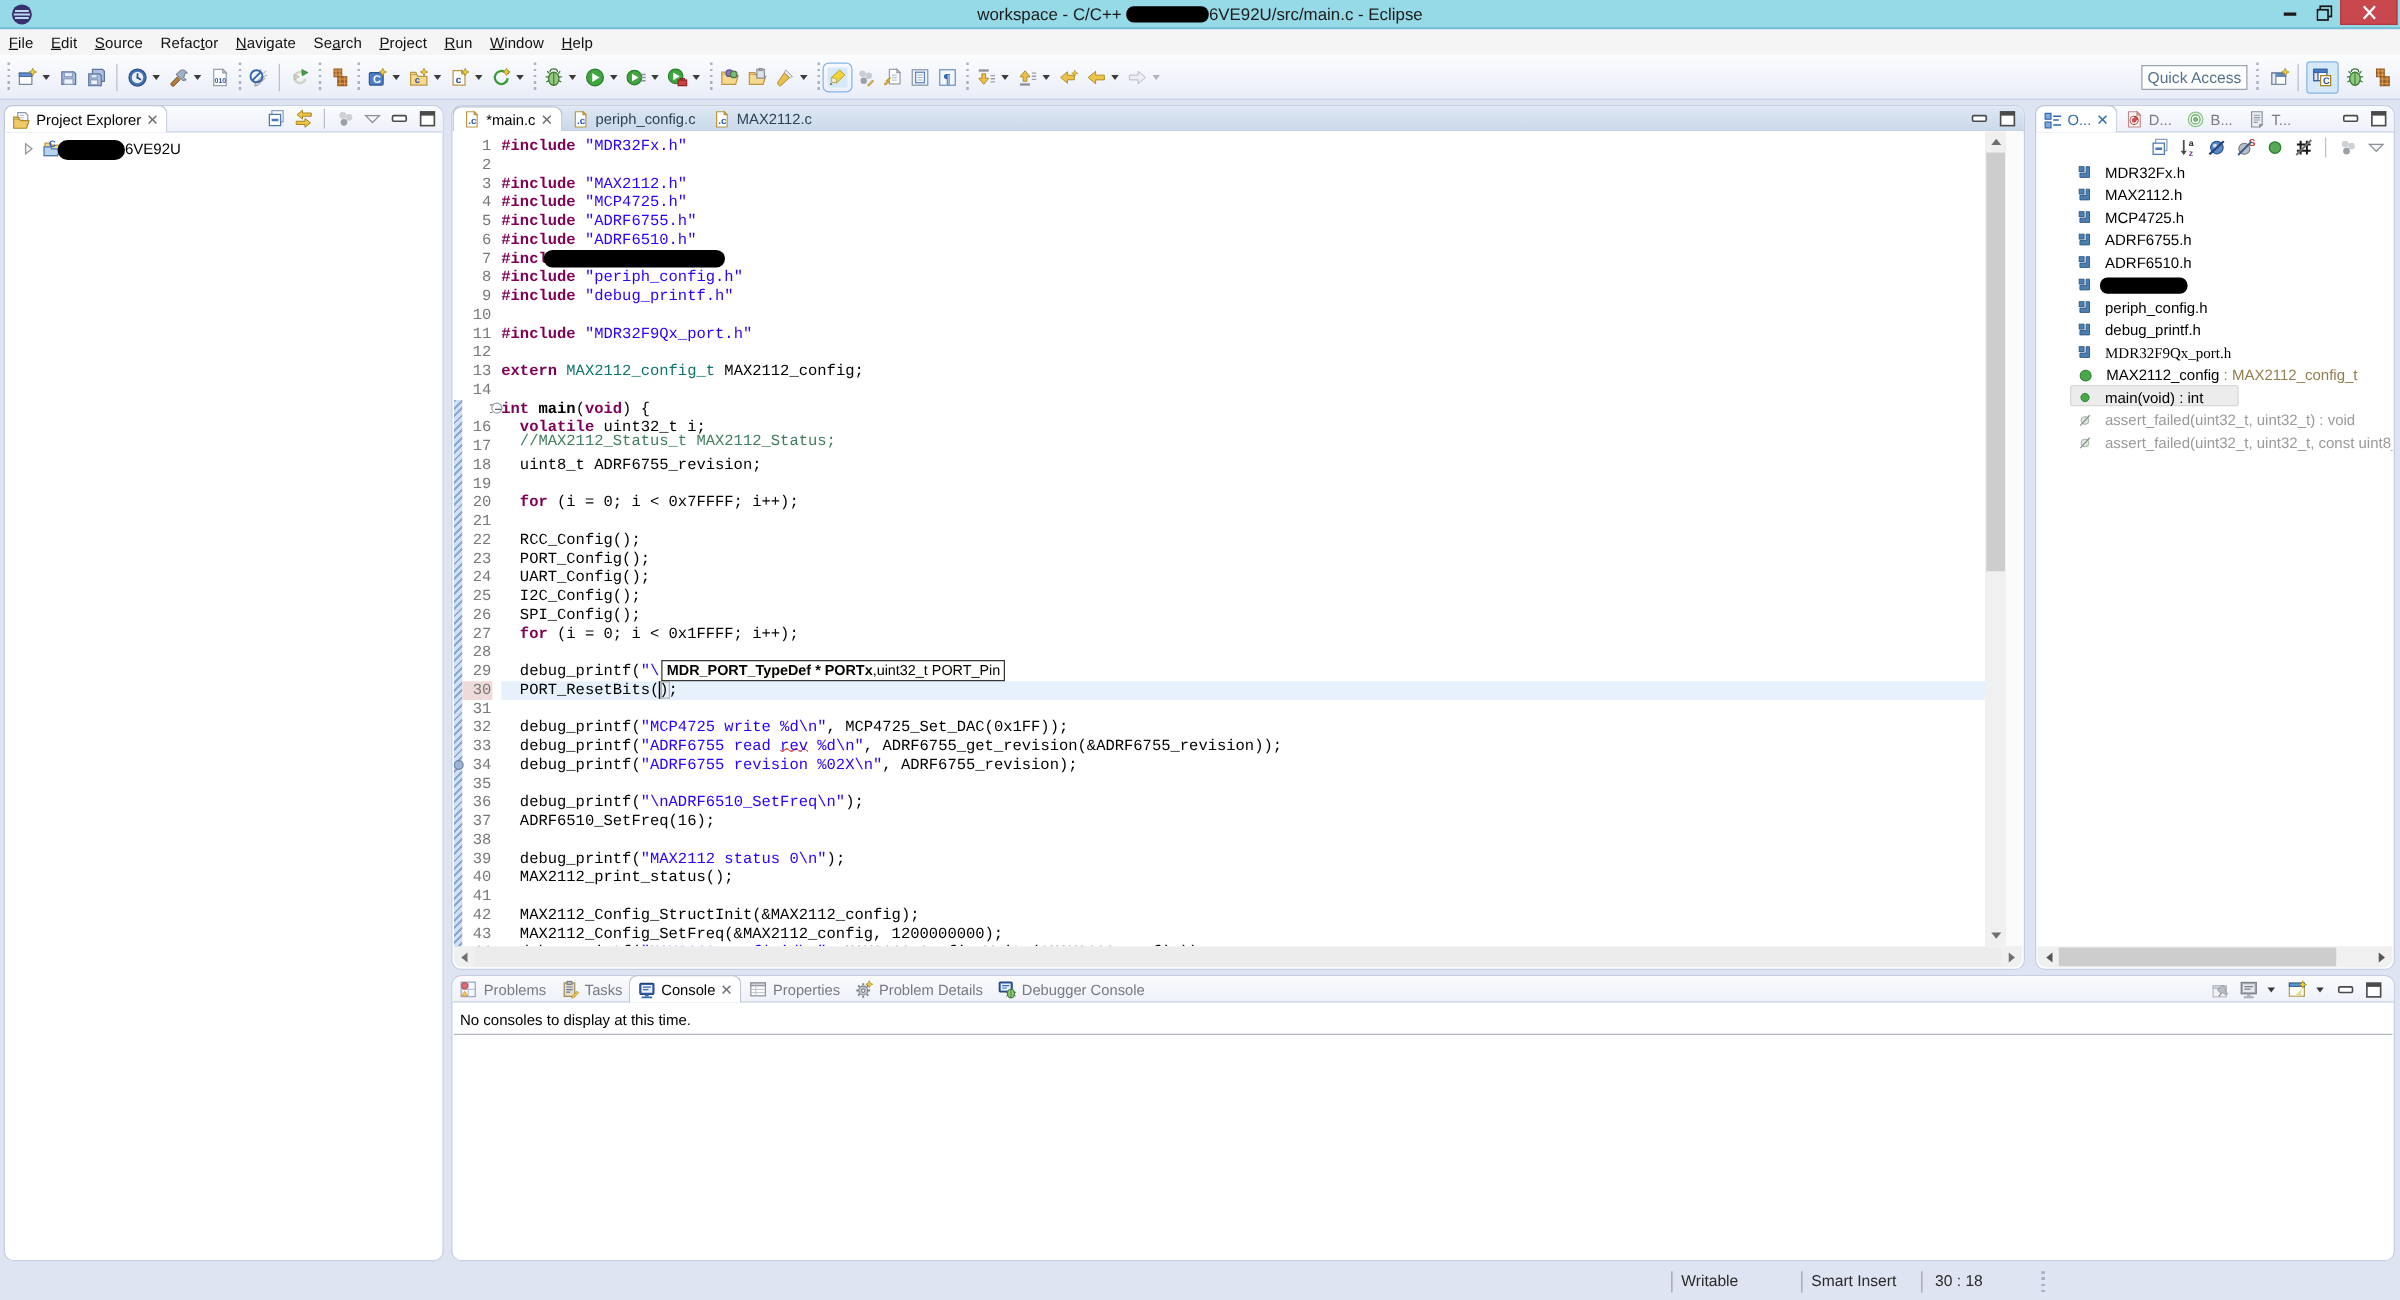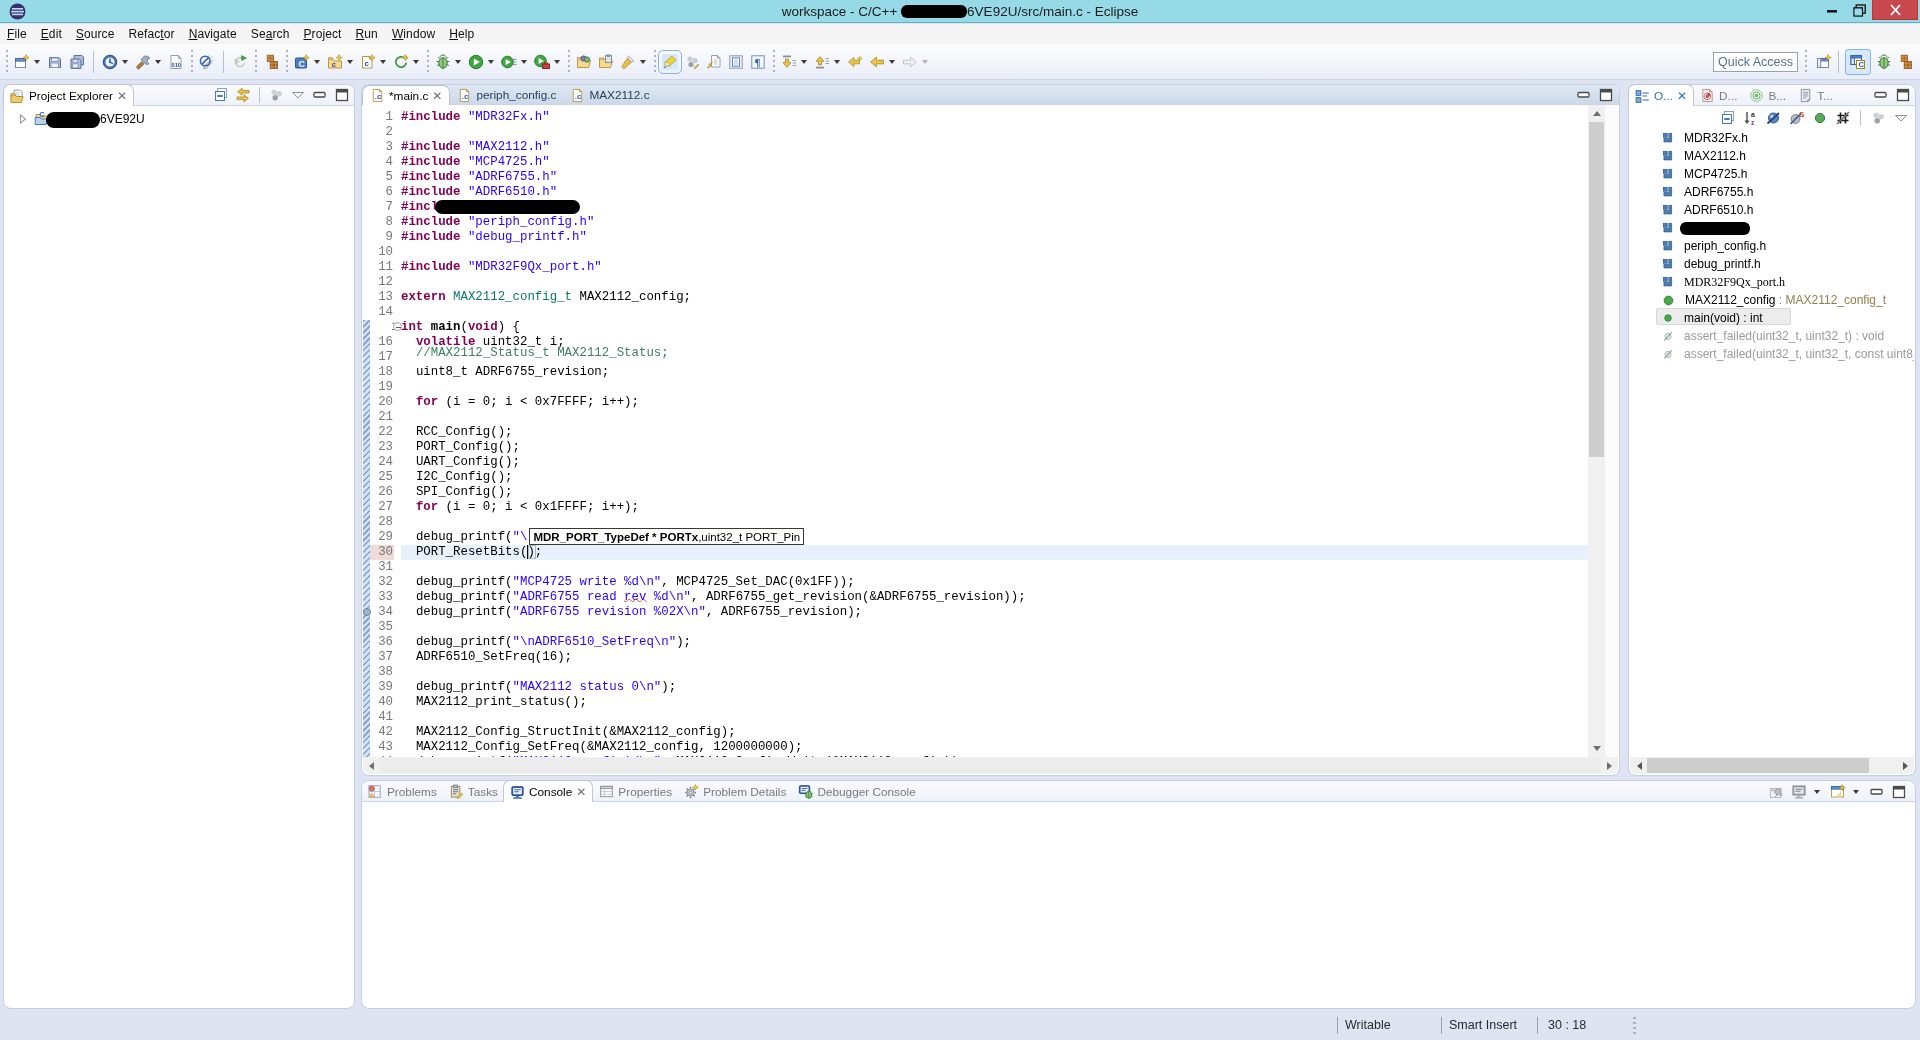--- a/index.html
+++ b/index.html
@@ -969,20 +969,24 @@
             <rect x="2" y="5.5" width="11" height="4.5" rx="1" fill="#fff" stroke="#4a4a4a" stroke-width="1.3"></rect>
           </svg>
         </div>
         <div class="vti">
           <svg class="" width="16" height="16" viewBox="0 0 16 16">
             <rect x="2.5" y="2.5" width="11" height="11" fill="#fff" stroke="#4a4a4a" stroke-width="1.3"></rect>
             <rect x="2.5" y="2.5" width="11" height="3" fill="#4a4a4a"></rect>
           </svg>
         </div>
       </div>
+      <div id="con-body">
+        <div id="con-msg">No consoles to display at this time.</div>
+        <div id="con-rule"></div>
+      </div>
     </div>
 
   <div id="statusbar">
       <div class="st-sep" style="left: 1337px;"></div>
       <div class="st-item" style="left: 1345px;">Writable</div>
       <div class="st-sep" style="left: 1441px;"></div>
       <div class="st-item" style="left: 1449px;">Smart Insert</div>
       <div class="st-sep" style="left: 1537px;"></div>
       <div class="st-item" style="left: 1548px;">30 : 18</div>
       <div id="st-handle"></div>

